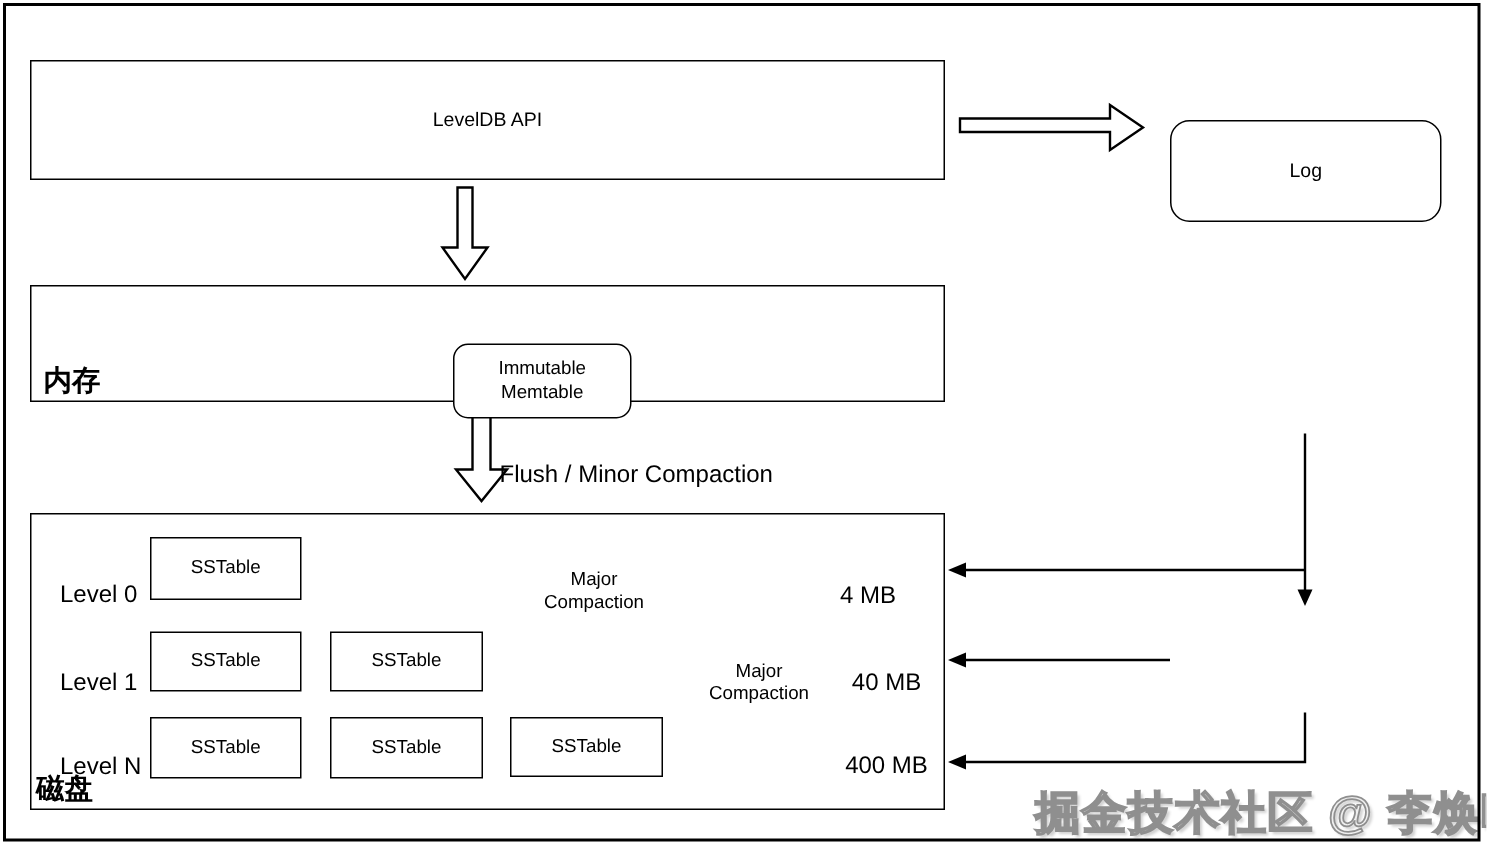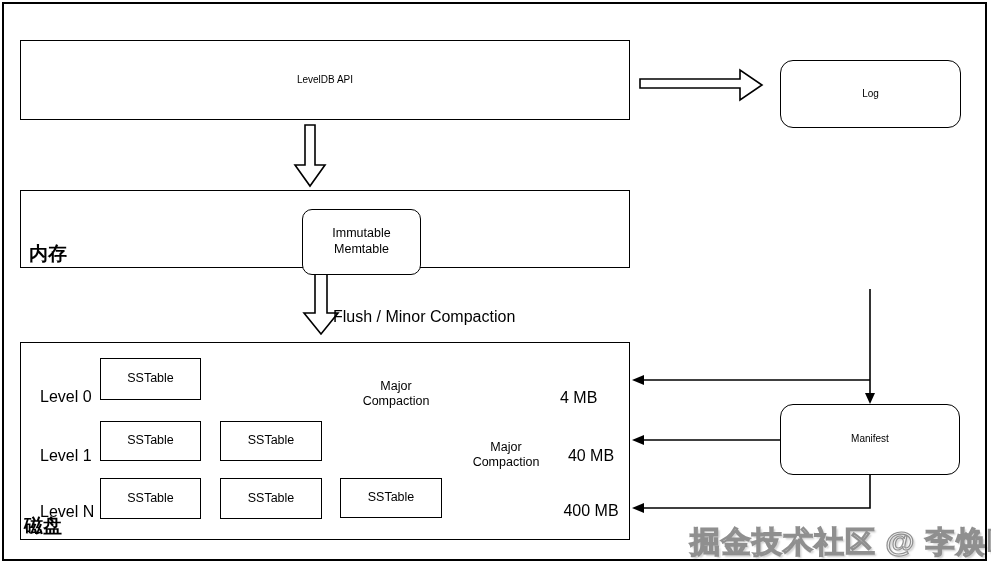--- a/index.html
+++ b/index.html
@@ -9,23 +9,23 @@
     position:relative; width:991px; height:571px; background:#ffffff; overflow:hidden;
   }
   .frame {
     position:absolute; left:2px; top:2px; width:985px; height:559px;
     border:2px solid #000; pointer-events:none;
   }
   .layer { position:absolute; left:0; top:0; width:991px; height:571px; }
   .box {
     position:absolute; border:1.6px solid #000; background:#fff;
     display:flex; align-items:center; justify-content:center;
-    font-size:10px; line-height:1.25; text-align:center;
+    font-size:13px; line-height:1.25; text-align:center;
   }
-  .rounded { border-radius:13px; }
+  .rounded { border-radius:13px;margin-top:20px; }
   .small { font-size:12.5px; }
   .lbl { position:absolute; font-size:16px; white-space:nowrap;margin-top:10px; }
   .lbl-wrap { position:absolute; font-size:12.5px; text-align:center; line-height:1.18; }
   .zone-label { position:absolute; font-size:19px; font-weight:bold; }
   .watermark {
     position:absolute; left:690px; top:522px; width:295px; text-align:right;
     font-size:30px; font-weight:bold; letter-spacing:1px; white-space:nowrap;
     color:#efefef; -webkit-text-stroke:1.2px #8f8f8f;
     text-shadow:2px 2px 2px #cfcfcf;
   }
@@ -67,21 +67,21 @@
     <span>LevelDB API</span>
   </div>
 
   <div class="box rounded" style="left:780px; top:60px; width:181px; height:68px;">
     <span>Log</span>
   </div>
 
   <div class="box" style="left:20px; top:190px; width:610px; height:78px;"></div>
   <div class="zone-label" style="left:29px; top:241px;">内存</div>
 
-  <div class="box rounded small" style="left:302px; top:209px; width:119px; height:66px; border-radius:10px; padding:0 14px;">
+  <div class="box rounded small" style="left:302px; top:209px; width:119px; height:50px; border-radius:10px; padding:0 14px;">
     <span>Immutable Memtable</span>
   </div>
 
   <div class="lbl" style="left:333px; top:298px;">Flush / Minor Compaction</div>
 
   <div class="box" style="left:20px; top:342px; width:610px; height:198px;"></div>
   <div class="zone-label" style="left:24px; top:513px;">磁盘</div>
 
   <div class="lbl" style="left:40px; top:378px;">Level 0</div>
   <div class="box small" style="left:100px; top:358px; width:101px; height:42px;">
@@ -108,21 +108,18 @@
   </div>
   <div class="box small" style="left:220px; top:478px; width:102px; height:41px;">
     <span>SSTable</span>
   </div>
   <div class="box small" style="left:340px; top:478px; width:102px; height:40px;">
     <span>SSTable</span>
   </div>
   <div class="lbl" style="left:560px; top:492px; width:62px; text-align:center;">400 MB</div>
 
 
-  <div class="box rounded" style="left:780px; top:404px; width:180px; height:71px;">
-    <span>Manifest</span>
-  </div>
 
   <div class="watermark">掘金技术社区 @ 李焕旸</div>
 
   <div class="frame"></div>
 
 </div>
 
 </body></html>

